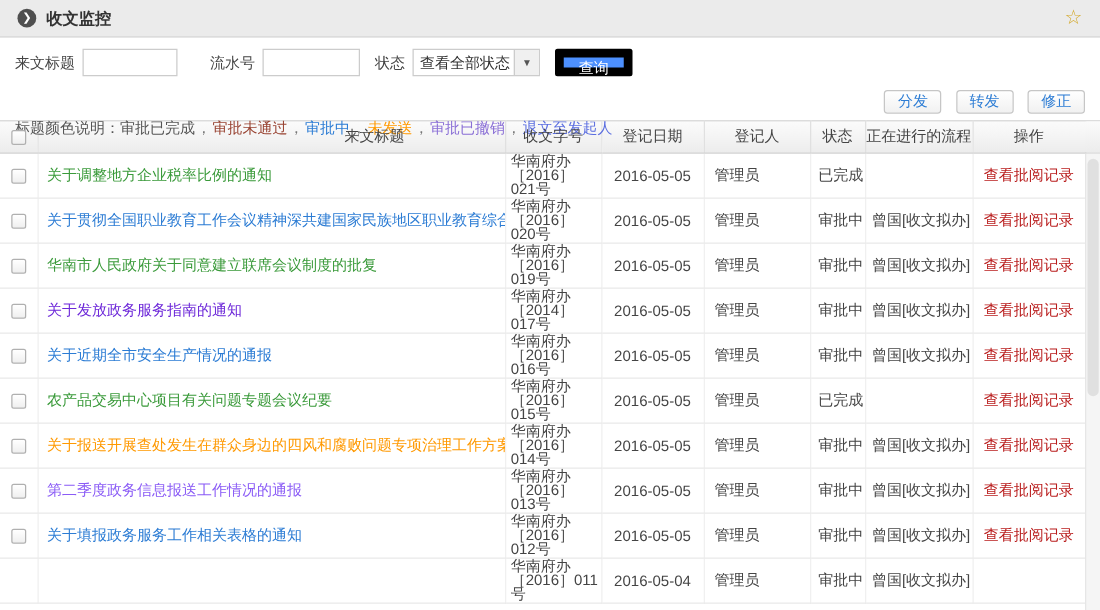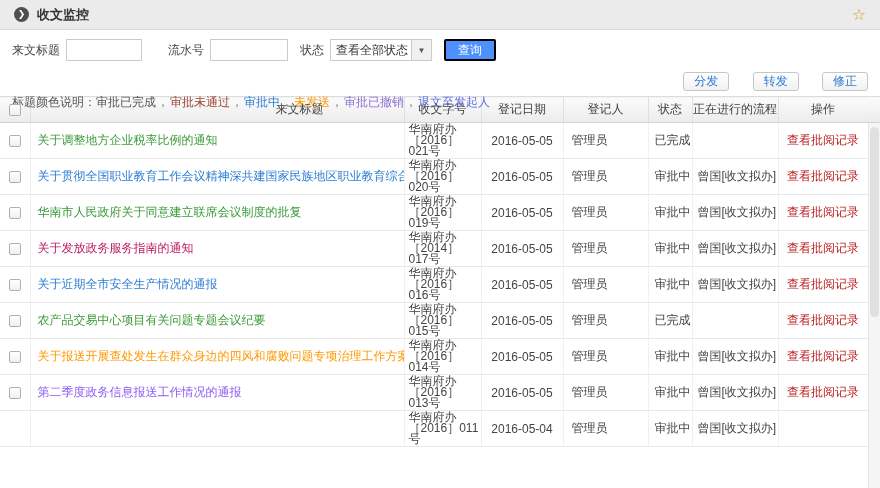--- a/index.html
+++ b/index.html
@@ -39,33 +39,33 @@
     border: 1px solid #ccc; background: #fff; margin-right: 12px; cursor: pointer;
   }
   .select-value { flex: 1; padding: 0 5px; line-height: 20px; white-space: nowrap; overflow: hidden; }
   .select-arrow {
     width: 20px; border-left: 1px solid #ccc; background: #f0f0f0;
     display: flex; align-items: center; justify-content: center;
     font-size: 8px; color: #555;
   }
   .search-btn {
     height: 22px; padding: 0 12px; border-radius: 2px;
-    background: #4d90fe; border: 2px solid #000000; color: #fff;
+    background: #4d90fe; border: 7px solid #000000; color: #fff;
     font-size: 12px; font-family: inherit; cursor: pointer;
   }
   
   .legend-bar {
     display: flex; align-items: center; justify-content: space-between;
     height: 28px; padding: 0 12px 2px;
   }
   .legend-text { color: #555; white-space: nowrap; margin-top: 43px; }
   .legend-sep { color: #777; padding: 0 1px; }
   .action-btns { white-space: nowrap; }
   .action-btn {
-    height: 19px; padding: 0 10px; margin-left: 20px;
+    height: 19px; padding: 0 10px; margin-left: 8px;
     background: linear-gradient(#ffffff, #f1f1f1);
     border: 1px solid #c6c6c6; border-radius: 3px;
     color: #2c7cd4; font-size: 12px; font-family: inherit; cursor: pointer;
   }
   
   table { width: 868px; border-collapse: collapse; table-layout: fixed; }
   thead th {
     height: 26px; font-weight: normal; color: #444; text-align: center;
     background: linear-gradient(#fbfbfb, #ececec);
     border-top: 1px solid #dcdcdc; border-bottom: 1px solid #d2d2d2;
@@ -188,21 +188,21 @@
     <td class="c-title"><a class="doc-title" style="color: rgb(58, 154, 58);">华南市人民政府关于同意建立联席会议制度的批复</a></td>
     <td class="c-docno">华南府办［2016］019号</td>
     <td class="c-date">2016-05-05</td>
     <td class="c-reg">管理员</td>
     <td class="c-status">审批中</td>
     <td class="c-flow">曾国[收文拟办]</td>
     <td class="c-op"><a>查看批阅记录</a></td>
   </tr>
       <tr>
     <td class="c-check"><span class="checkbox"></span></td>
-    <td class="c-title"><a class="doc-title" style="color: #be185d;">关于发放政务服务指南的通知</a></td>
+    <td class="c-title"><a class="doc-title" style="color: #6d28d9;">关于发放政务服务指南的通知</a></td>
     <td class="c-docno">华南府办［2014］017号</td>
     <td class="c-date">2016-05-05</td>
     <td class="c-reg">管理员</td>
     <td class="c-status">审批中</td>
     <td class="c-flow">曾国[收文拟办]</td>
     <td class="c-op"><a>查看批阅记录</a></td>
   </tr>
       <tr>
     <td class="c-check"><span class="checkbox"></span></td>
     <td class="c-title"><a class="doc-title" style="color: rgb(44, 124, 212);">关于近期全市安全生产情况的通报</a></td>
@@ -230,20 +230,30 @@
     <td class="c-date">2016-05-05</td>
     <td class="c-reg">管理员</td>
     <td class="c-status">审批中</td>
     <td class="c-flow">曾国[收文拟办]</td>
     <td class="c-op"><a>查看批阅记录</a></td>
   </tr>
       <tr>
     <td class="c-check"><span class="checkbox"></span></td>
     <td class="c-title"><a class="doc-title" style="color: #8b5cf6;">第二季度政务信息报送工作情况的通报</a></td>
     <td class="c-docno">华南府办［2016］013号</td>
+    <td class="c-date">2016-05-05</td>
+    <td class="c-reg">管理员</td>
+    <td class="c-status">审批中</td>
+    <td class="c-flow">曾国[收文拟办]</td>
+    <td class="c-op"><a>查看批阅记录</a></td>
+  </tr>
+      <tr>
+    <td class="c-check"><span class="checkbox"></span></td>
+    <td class="c-title"><a class="doc-title" style="color: rgb(44, 124, 212);">关于填报政务服务工作相关表格的通知</a></td>
+    <td class="c-docno">华南府办［2016］012号</td>
     <td class="c-date">2016-05-05</td>
     <td class="c-reg">管理员</td>
     <td class="c-status">审批中</td>
     <td class="c-flow">曾国[收文拟办]</td>
     <td class="c-op"><a>查看批阅记录</a></td>
   </tr>
       <tr>
     <td class="c-check"></td>
     <td class="c-title"></td>
     <td class="c-docno">华南府办［2016］011号</td>

